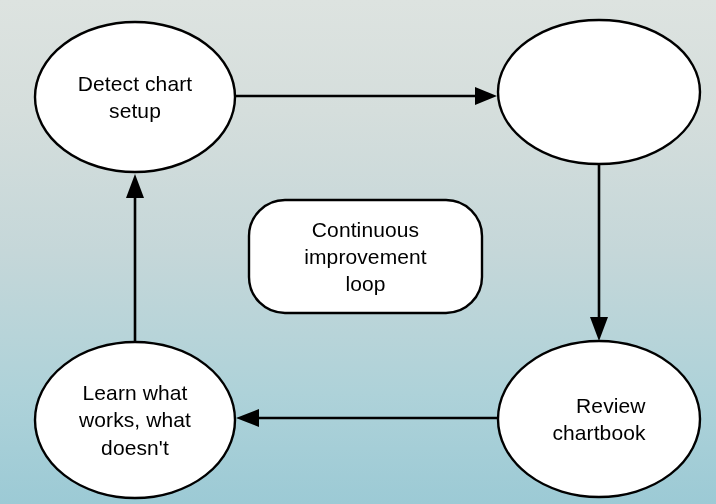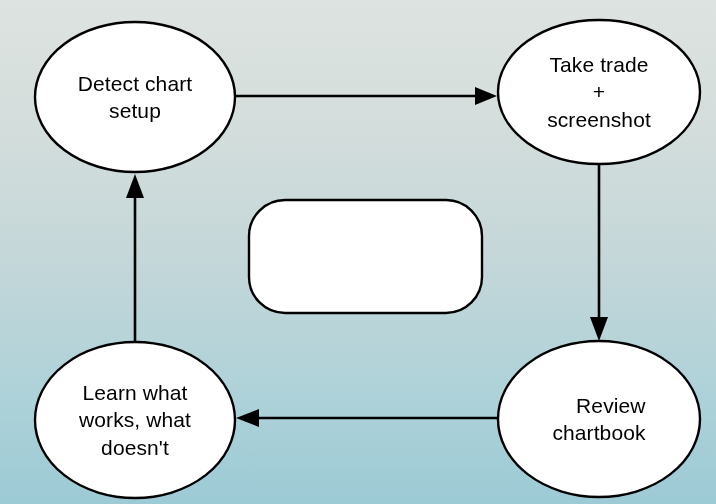--- a/index.html
+++ b/index.html
@@ -82,25 +82,25 @@
     <ellipse class="node-shape" cx="135" cy="97" rx="100" ry="75"></ellipse>
     <ellipse class="node-shape" cx="599" cy="92" rx="101" ry="72"></ellipse>
     <ellipse class="node-shape" cx="599" cy="419" rx="101" ry="78"></ellipse>
     <ellipse class="node-shape" cx="135" cy="420" rx="100" ry="78"></ellipse>
     <rect class="node-shape" x="249" y="200" width="233" height="113" rx="36" ry="36"></rect>
   </svg>
 
   <div class="node-label" style="left:35px; top:22px; width:200px; height:150px;">Detect chart
 setup</div>
 
-  <div class="node-label" style="left:498px; top:20px; width:202px; height:144px;">Take trade
-+
-screenshot</div>
 
   <div class="node-label" style="left:498px; top:341px; width:202px; height:156px;text-align:right;">Review
 chartbook</div>
 
   <div class="node-label" style="left:35px; top:342px; width:200px; height:156px;">Learn what
 works, what
 doesn't</div>
 
+  <div class="node-label" style="left:249px; top:200px; width:233px; height:113px;">Continuous
+improvement
+loop</div>
 
 </div>
 
 </body></html>

